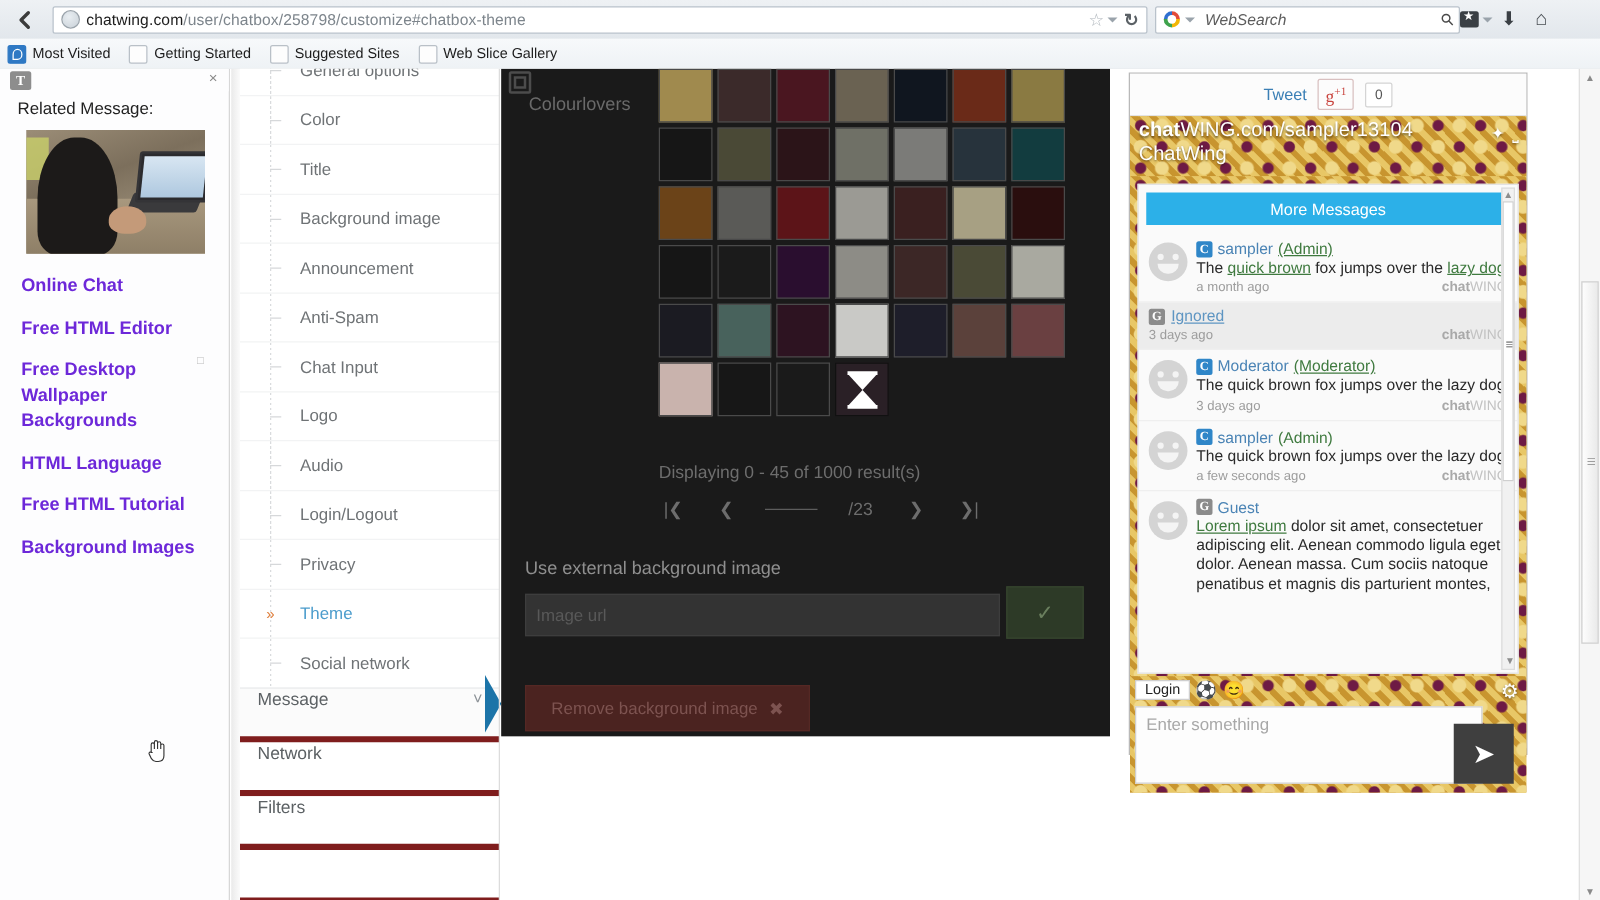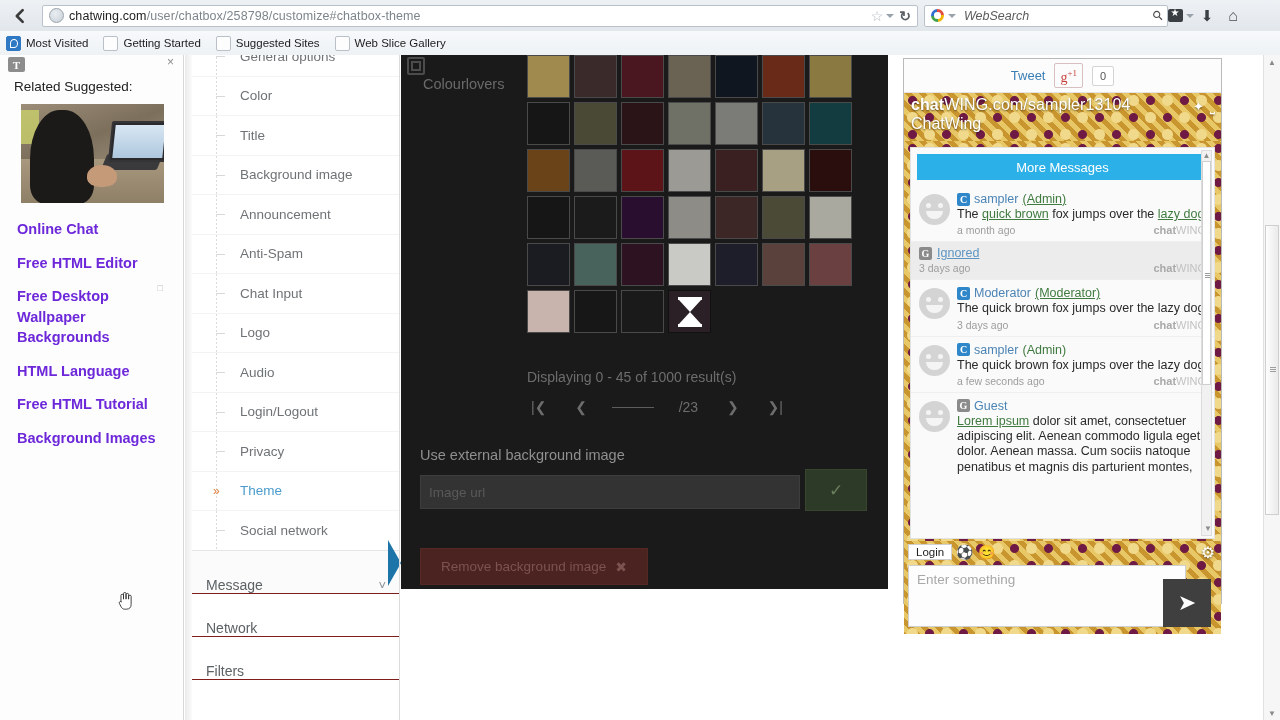--- a/index.html
+++ b/index.html
@@ -97,22 +97,22 @@
     border-bottom:1px solid #f2f3f4;}
   .sub-item .tick{position:absolute;left:24px;top:50%;width:9px;height:1px;background:#d6d8da;}
   .sub-item .vline{position:absolute;left:24px;top:0;width:1px;height:100%;
     background:repeating-linear-gradient(#d9dbdd 0 2px,transparent 2px 4px);}
   .sub-item.active{color:#4b9ccc;}
   .sub-item.active .chev{position:absolute;left:21px;top:50%;transform:translateY(-50%);
     color:#e0813f;font-size:12px;}
   .nav-pointer{position:absolute;left:203px;top:485px;width:0;height:0;
     border-top:23px solid transparent;border-bottom:23px solid transparent;
     border-left:13px solid #1c74a8;}
-  .grp-item{position:relative;height:43px;display:flex;align-items:flex-end;padding:0 14px;
-    font-size:14px;color:#5c6164;box-sizing:border-box;border-bottom:1px solid #7f1d1d;
+  .grp-item{position:relative;height:43px;display:flex;align-items:flex-start;padding:0 14px;
+    font-size:14px;color:#5c6164;box-sizing:border-box;border-bottom:5px solid #7f1d1d;
     background:#fbfbfb;}
   .grp-item.plain{background:#ffffff;}
   .grp-chev{margin-left:auto;color:#8b9196;font-size:13px;}
   .nav-right-border{position:absolute;right:0;top:0;width:1px;height:665px;background:#dcdcdc;}
 
   
   .main-dark{position:absolute;left:401px;top:0;width:487px;height:534px;background:#2e2e2e;}
   .main-overlay{position:absolute;inset:0;background:rgba(0,0,0,.42);}
   .cl-badge{position:absolute;left:6px;top:2px;width:14px;height:14px;border:2px solid #4c4c4c;
     border-radius:2px;}
@@ -304,21 +304,21 @@
     </div>
   </div>
 
   <div class="viewport">
 
     <div class="related-panel">
       <div class="rp-top">
         <span class="t-badge">T</span>
         <span class="rp-close">×</span>
       </div>
-      <div class="rp-title">Related Suggested:</div>
+      <div class="rp-title">Related Message:</div>
       <div class="rp-thumb">
         <div class="yellow"></div>
         <div class="desk"></div>
         <div class="lap-body"></div>
         <div class="lap-screen"></div>
         <div class="person"></div>
         <div class="hand"></div>
       </div>
       <div class="rp-mark">□</div>
       <div class="rp-links">

